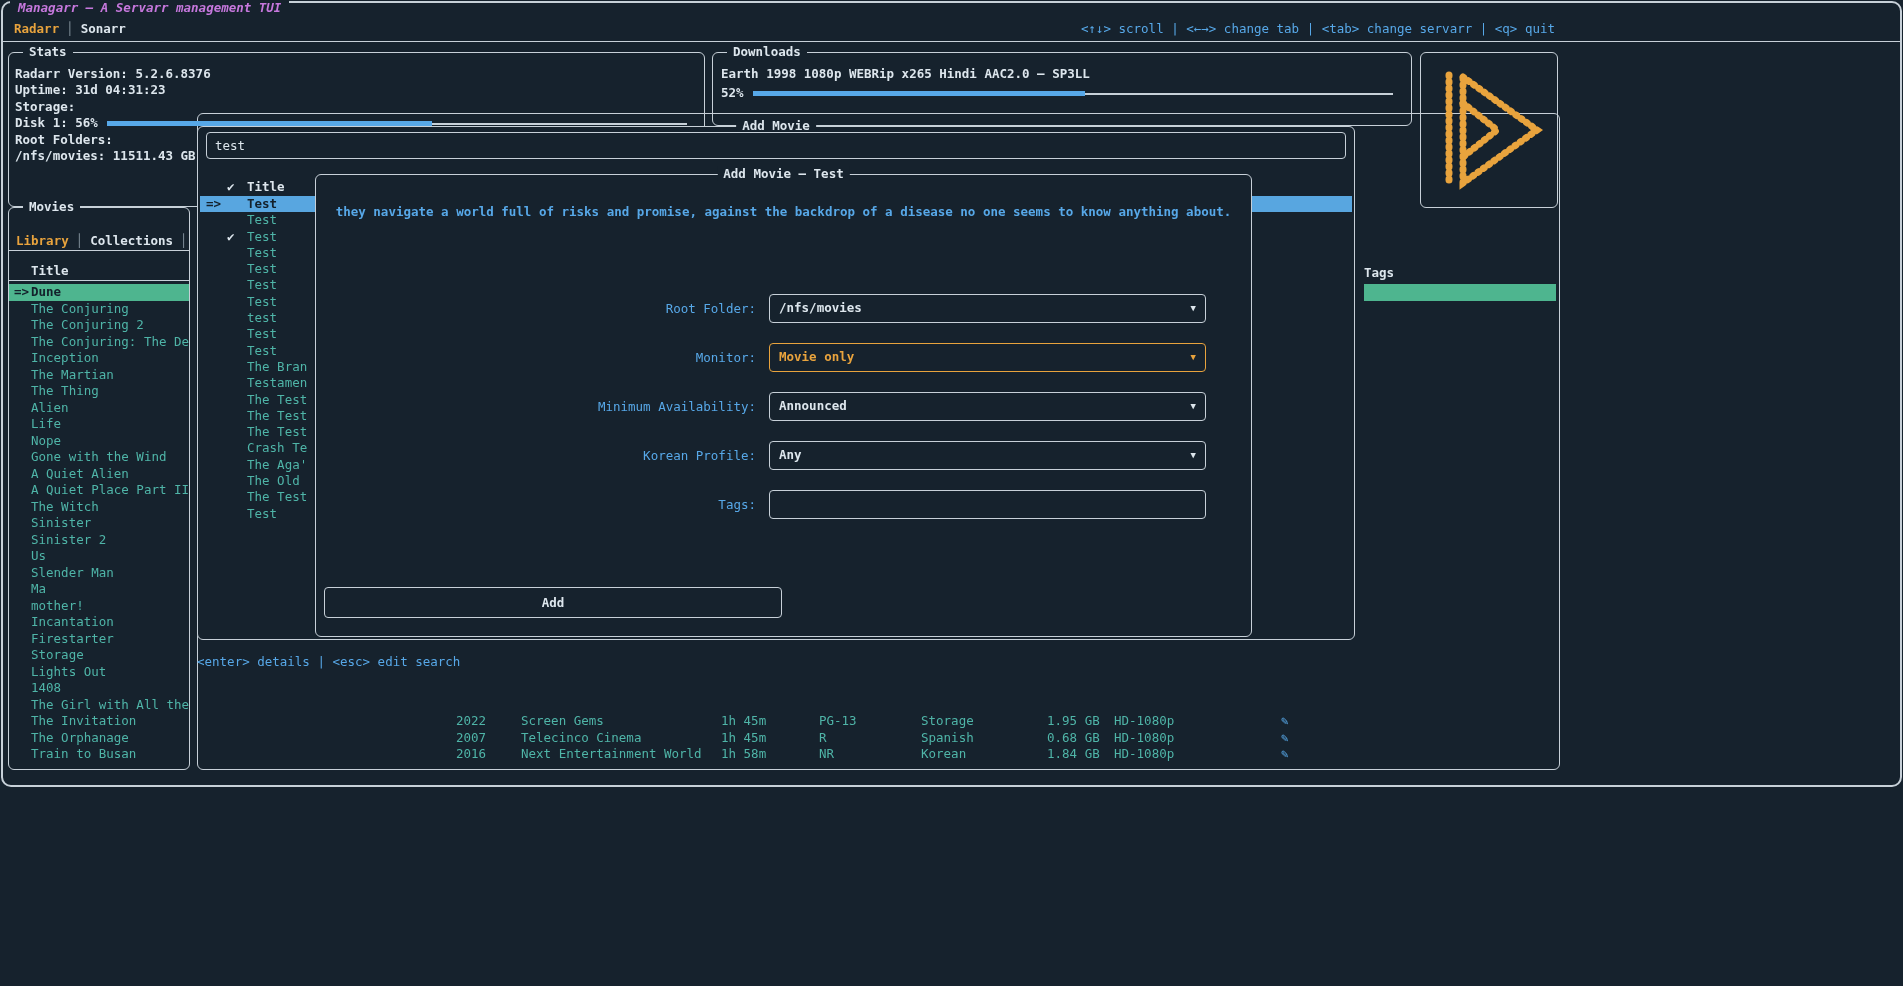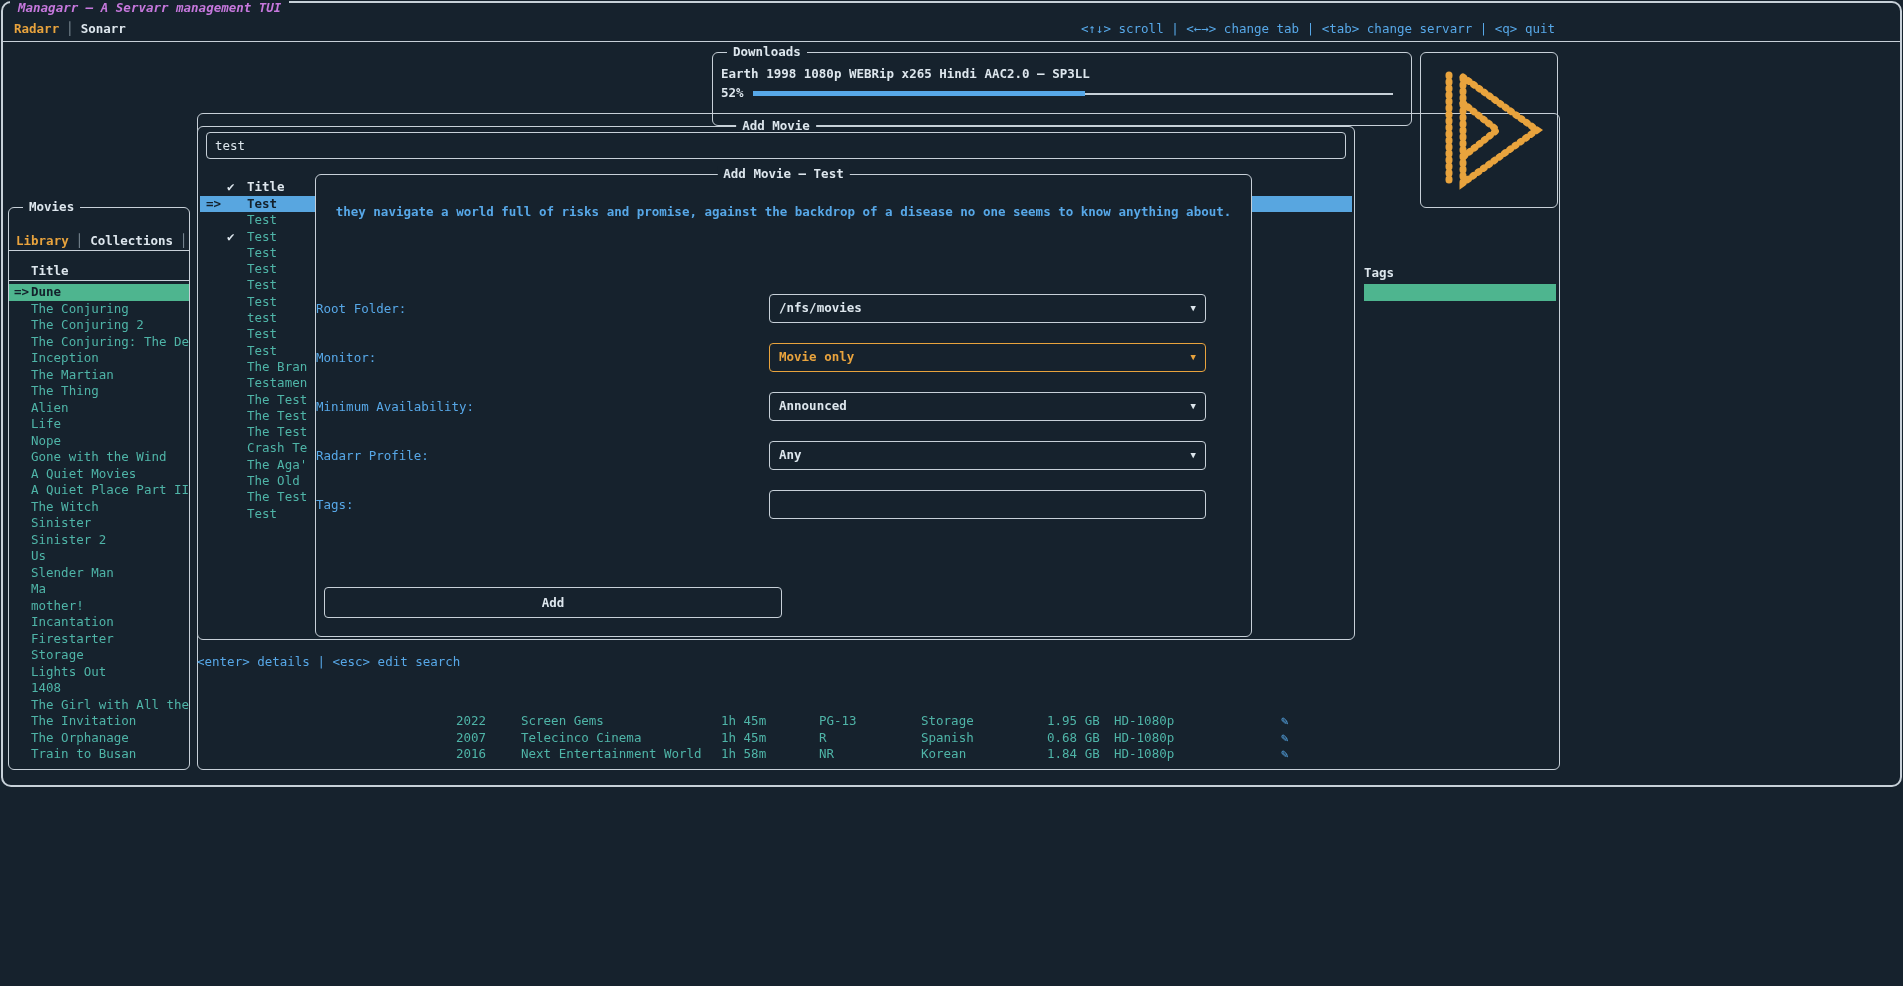--- a/index.html
+++ b/index.html
@@ -78,21 +78,21 @@
   .rchk{display:none;position:absolute;left:27px;color:var(--foreground)}
   .rchk.chk-on{display:inline-block}
   .rtitle{position:absolute;left:47px}
   .popup-help{position:absolute;left:197px;top:654px;width:1158px;text-align:left;color:var(--accent-blue);z-index:10}
   
   .add-movie-modal{left:315px;top:174px;width:937px;height:463px;z-index:20}
   .desc{position:absolute;left:10px;right:10px;text-align:center;color:var(--accent-blue);font-weight:bold;white-space:nowrap}
   .desc1{top:12px}.desc2{top:29px}
   .field{position:absolute;left:0;right:0;height:30px}
   .f0{top:119px}.f1{top:168px}.f2{top:217px}.f3{top:266px}.f4{top:315px}
-  .flabel{position:absolute;left:0;width:440px;top:7px;color:var(--accent-blue)}
+  .flabel{position:absolute;left:0;width:440px;text-align:right;top:7px;color:var(--accent-blue)}
   .fbox{position:absolute;left:453px;width:437px;height:29px;border:1.5px solid var(--border);border-radius:4px;line-height:26px;padding:0 9px;color:var(--foreground);font-weight:bold;cursor:pointer}
   .field.active .fbox{border-color:var(--accent-orange);color:var(--accent-orange)}
   .dd{position:absolute;right:9px;top:0;font-size:9px;line-height:26px}
   .tags-field-input{width:100%;height:100%;background:transparent;border:none;color:var(--foreground);font:inherit;outline:none}
   .btn{position:absolute;top:412px;height:31px;border:1.5px solid var(--border);border-radius:4px;background:transparent;color:var(--foreground);font:inherit;font-weight:bold;text-align:center;line-height:28px;cursor:pointer}
   .btn-add{left:8px;width:458px}
   .btn-cancel{left:474px;width:455px}
   
   .footer-rule{position:absolute;left:3px;right:3px;top:958px;border-top:1.5px solid var(--border)}
   .footer-help{position:absolute;left:14px;top:966px;color:var(--accent-blue);white-space:nowrap}
@@ -105,20 +105,31 @@
   <div class="header-rule"></div>
 
   <div class="app-title">Managarr — A Servarr management TUI</div>
 
   <div class="tabs">
     <span class="tab-active">Radarr</span><span class="tsep">│</span><span class="tab-idle">Sonarr</span>
   </div>
 
   <div class="header-help">&lt;↑↓&gt; scroll | &lt;←→&gt; change tab | &lt;tab&gt; change servarr | &lt;q&gt; quit</div>
 
+  <div class="panel stats-panel">
+    <span class="panel-title">Stats</span>
+    <div class="sline" style="top:13px">Radarr Version: 5.2.6.8376</div>
+    <div class="sline" style="top:29px">Uptime: 31d 04:31:23</div>
+    <div class="sline" style="top:46px">Storage:</div>
+    <div class="sline" style="top:62px">
+      <span>Disk 1: 56%</span><span class="pbar" style="width:580px"><span class="pbar-fill" style="width: 56%;"></span><span class="pbar-track" style="left: 56%;"></span></span>
+    </div>
+    <div class="sline" style="top:79px">Root Folders:</div>
+    <div class="sline" style="top:95px">/nfs/movies: 11511.43 GB</div>
+  </div>
 
   <div class="panel downloads-panel">
     <span class="panel-title">Downloads</span>
     <div class="dl-title">Earth 1998 1080p WEBRip x265 Hindi AAC2.0 – SP3LL</div>
     <div class="dl-progress">
       <span>52%</span><span class="pbar" style="width:640px"><span class="pbar-fill" style="width: 52%;"></span><span class="pbar-track" style="left: 52%;"></span></span>
     </div>
   </div>
 
   <div class="panel logo-panel">
@@ -231,21 +242,21 @@
           <span class="mtitle">Nope</span>
         </div>
 
         <div class="mrow-item">
 
           <span class="mtitle">Gone with the Wind</span>
         </div>
 
         <div class="mrow-item">
 
-          <span class="mtitle">A Quiet Movies</span>
+          <span class="mtitle">A Quiet Alien</span>
         </div>
 
         <div class="mrow-item">
 
           <span class="mtitle">A Quiet Place Part II</span>
         </div>
 
         <div class="mrow-item">
 
           <span class="mtitle">The Witch</span>
@@ -462,21 +473,21 @@
       </div>
     </div>
     <div class="field f2">
       <div class="flabel">Minimum Availability:</div>
       <div class="fbox">
         <span>Announced</span>
         <span class="dd">▼</span>
       </div>
     </div>
     <div class="field f3">
-      <div class="flabel">Radarr Profile:</div>
+      <div class="flabel">Korean Profile:</div>
       <div class="fbox">
         <span>Any</span>
         <span class="dd">▼</span>
       </div>
     </div>
     <div class="field f4">
       <div class="flabel">Tags:</div>
       <div class="fbox">
         <input class="tags-field-input" type="text" value="" style="">
       </div>

